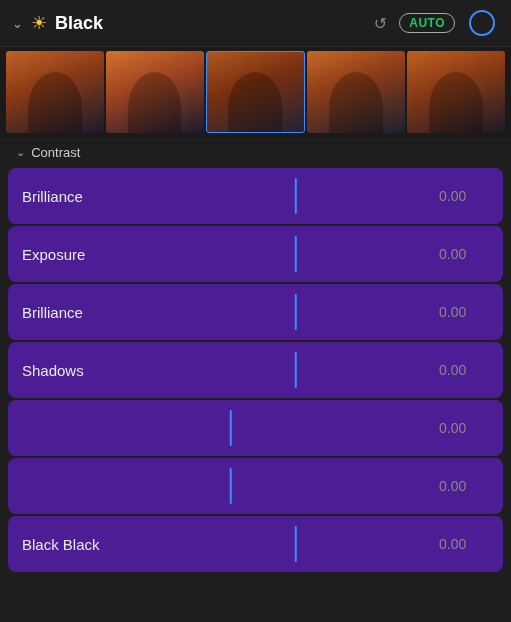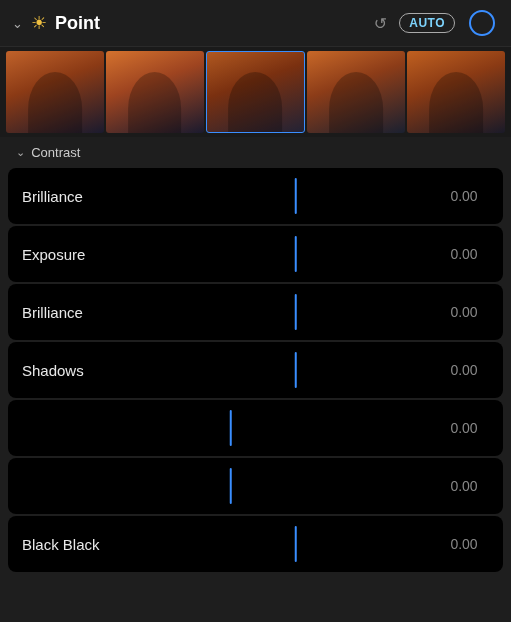--- a/index.html
+++ b/index.html
@@ -53,21 +53,21 @@
       cursor: pointer;
       margin-right: 4px;
     }
 
     .auto-button {
       border: 1.5px solid #aaa;
       border-radius: 12px;
       padding: 2px 9px;
       font-size: 12px;
       font-weight: 600;
-      color: #7dd3fc;
+      color: #22c55e;
       background: transparent;
       cursor: pointer;
       letter-spacing: 0.5px;
     }
 
     .circle-icon {
       width: 26px;
       height: 26px;
       border-radius: 50%;
       border: 2.5px solid #3a8eff;
@@ -146,21 +146,21 @@
       display: flex;
       flex-direction: column;
       padding: 0 8px;
       gap: 2px;
     }
 
     .slider-row {
       display: flex;
       align-items: center;
       height: 56px;
-      background: #000000;
+      background: #4c1d95;
       border-radius: 8px;
       padding: 0 14px;
       position: relative;
       cursor: pointer;
     }
 
     .slider-label {
       font-size: 15px;
       font-weight: 400;
       color: #e8e8e8;
@@ -184,33 +184,33 @@
       border-radius: 1px;
       position: absolute;
       left: 50%;
       transform: translateX(-50%);
     }
 
     .slider-value {
       font-size: 14px;
       color: #888;
       width: 50px;
-      text-align: center;
+      text-align: left;
       flex-shrink: 0;
     }
   </style>
 </head>
 <body>
 
 <div class="panel">
 
   <div class="header">
     <span class="chevron-icon">⌄</span>
     <span class="sun-icon">☀</span>
-    <span class="header-title">Point</span>
+    <span class="header-title">Black</span>
     <span class="undo-icon">↺</span>
     <button class="auto-button">AUTO</button>
     <div class="circle-icon"></div>
   </div>
 
   <div class="thumbnails">
     <div class="thumb thumb-1"></div>
     <div class="thumb thumb-2"></div>
     <div class="thumb thumb-3"></div>
     <div class="thumb thumb-4"></div>

